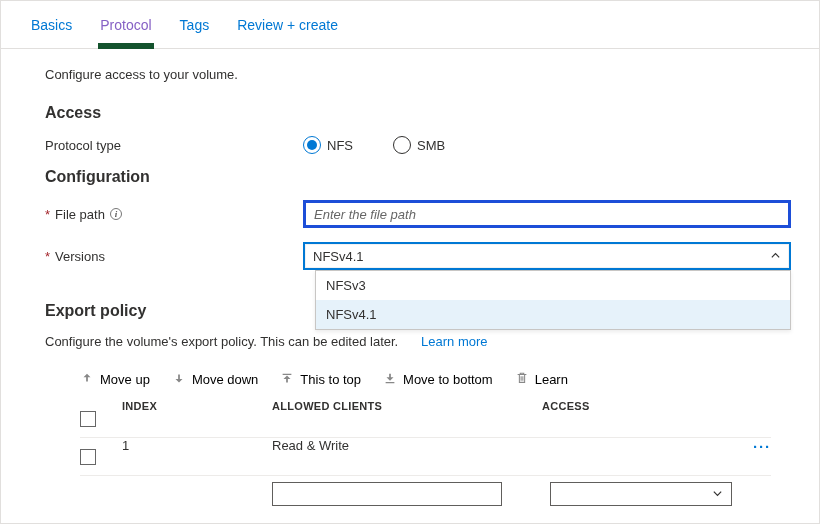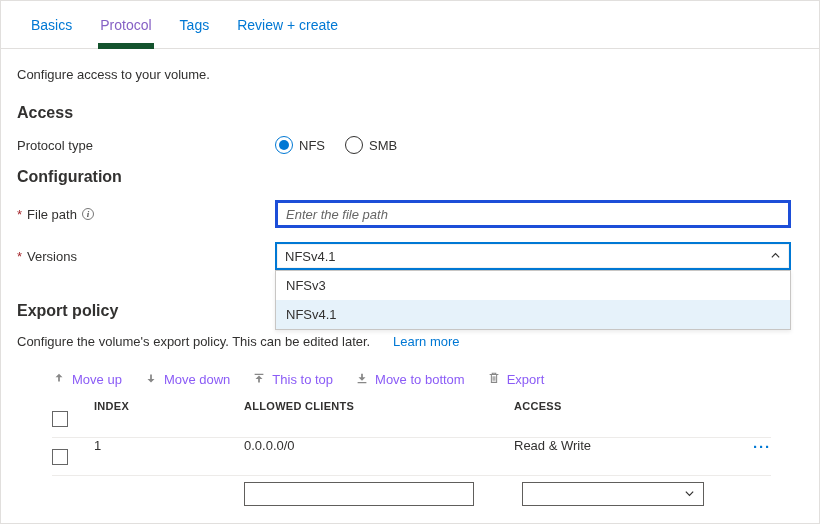--- a/index.html
+++ b/index.html
@@ -23,21 +23,21 @@
       padding: 0 2px 10px 2px;
       font-size: 14px;
       color: #0078d4;
       cursor: pointer;
     }
     .tab.active {
       color: #8661c5;
       border-bottom: 6px solid #14532d;
       margin-bottom: -1px;
     }
-    .content { padding: 18px 28px 0 16px; }
+    .content { padding: 18px 28px 0 44px; }
     .desc { font-size: 13px; color: #323130; margin-bottom: 22px; }
     .section-h {
       font-size: 16px;
       font-weight: 600;
       margin-bottom: 14px;
     }
     .row {
       display: flex;
       align-items: center;
       margin-bottom: 14px;
@@ -56,21 +56,21 @@
       border-radius: 50%;
       display: inline-flex;
       align-items: center;
       justify-content: center;
       font-size: 9px;
       font-style: italic;
       font-weight: bold;
       color: #555;
       font-family: Georgia, serif;
     }
-    .radio-group { display: flex; gap: 20px; align-items: flex-end; }
+    .radio-group { display: flex; gap: 40px; align-items: flex-end; }
     .radio-opt { display: flex; align-items: center; gap: 6px; cursor: pointer; }
     .radio {
       width: 18px; height: 18px;
       border-radius: 50%;
       border: 1px solid #323130;
       display: flex; align-items: center; justify-content: center;
     }
     .radio.selected { border: 1px solid #0078d4; }
     .radio.selected::after {
       content: '';
@@ -94,38 +94,38 @@
       border: 2px solid #0078d4;
       display: flex;
       align-items: center;
       justify-content: space-between;
       padding: 0 8px;
       cursor: pointer;
       box-shadow: inset 0 0 0 1px rgba(0,0,0,0.05);
     }
     .dropdown-list {
       position: absolute;
-      top: 28px; left: 0; right: 0;
+      top: 28px; left: 12px; right: 0;
       border: 1px solid #c8c6c4;
       background: #fff;
       z-index: 10;
       box-shadow: 0 2px 4px rgba(0,0,0,0.08);
     }
     .dropdown-item {
       padding: 7px 10px;
       cursor: pointer;
     }
     .dropdown-item.highlight { background: #e6f2fa; }
     .help-line { font-size: 13px; margin-bottom: 22px; }
     .link { color: #0078d4; cursor: pointer; margin-left: 12px; }
     .toolbar {
       display: flex;
       gap: 22px;
       padding: 0 0 12px 35px;
-      color: #8b5cf6;
+      color: #000000;
       font-size: 13px;
     }
     .tool { display: flex; gap: 6px; align-items: center; cursor: pointer; }
     .tool svg { width: 14px; height: 14px; }
     .table { padding: 0 20px 0 35px; }
     .th-row, .td-row {
       display: flex;
       border-bottom: 1px solid #edebe9;
       min-height: 38px;
     }
@@ -254,40 +254,39 @@
     <div class="tool">
       <span><svg viewBox="0 0 16 16" fill="#888">
             <path d="M3 12.5h10V14H3z M8 11l-4-4h3V3h2v4h3z"></path>
           </svg></span>
       <span>Move to bottom</span>
     </div>
     <div class="tool">
       <span><svg viewBox="0 0 16 16" fill="none" stroke="#888" stroke-width="1.2">
             <path d="M3 4h10M6 4V2.5h4V4M5 4v9h6V4M7 6v5M9 6v5"></path>
           </svg></span>
-      <span>Export</span>
+      <span>Learn</span>
     </div>
   </div>
 
   <div class="table">
     <div class="th-row">
       <div class="c-chk">
           <div class="chkbox"></div>
         </div>
       <div class="c-index">Index</div>
       <div class="c-clients">Allowed Clients</div>
       <div class="c-access">Access</div>
       <div class="c-more"></div>
     </div>
     <div class="td-row">
       <div class="c-chk">
           <div class="chkbox"></div>
         </div>
       <div class="c-index">1</div>
-      <div class="c-clients">0.0.0.0/0</div>
       <div class="c-access">Read &amp; Write</div>
       <div class="c-more"><span class="more">···</span></div>
     </div>
   </div>
 
   <div class="footer-row">
     <input class="f-input f-clients" style="">
     <div class="f-select">
       <span class="chevron">
         <svg viewBox="0 0 12 12" fill="none" stroke="#323130" stroke-width="1.3">

